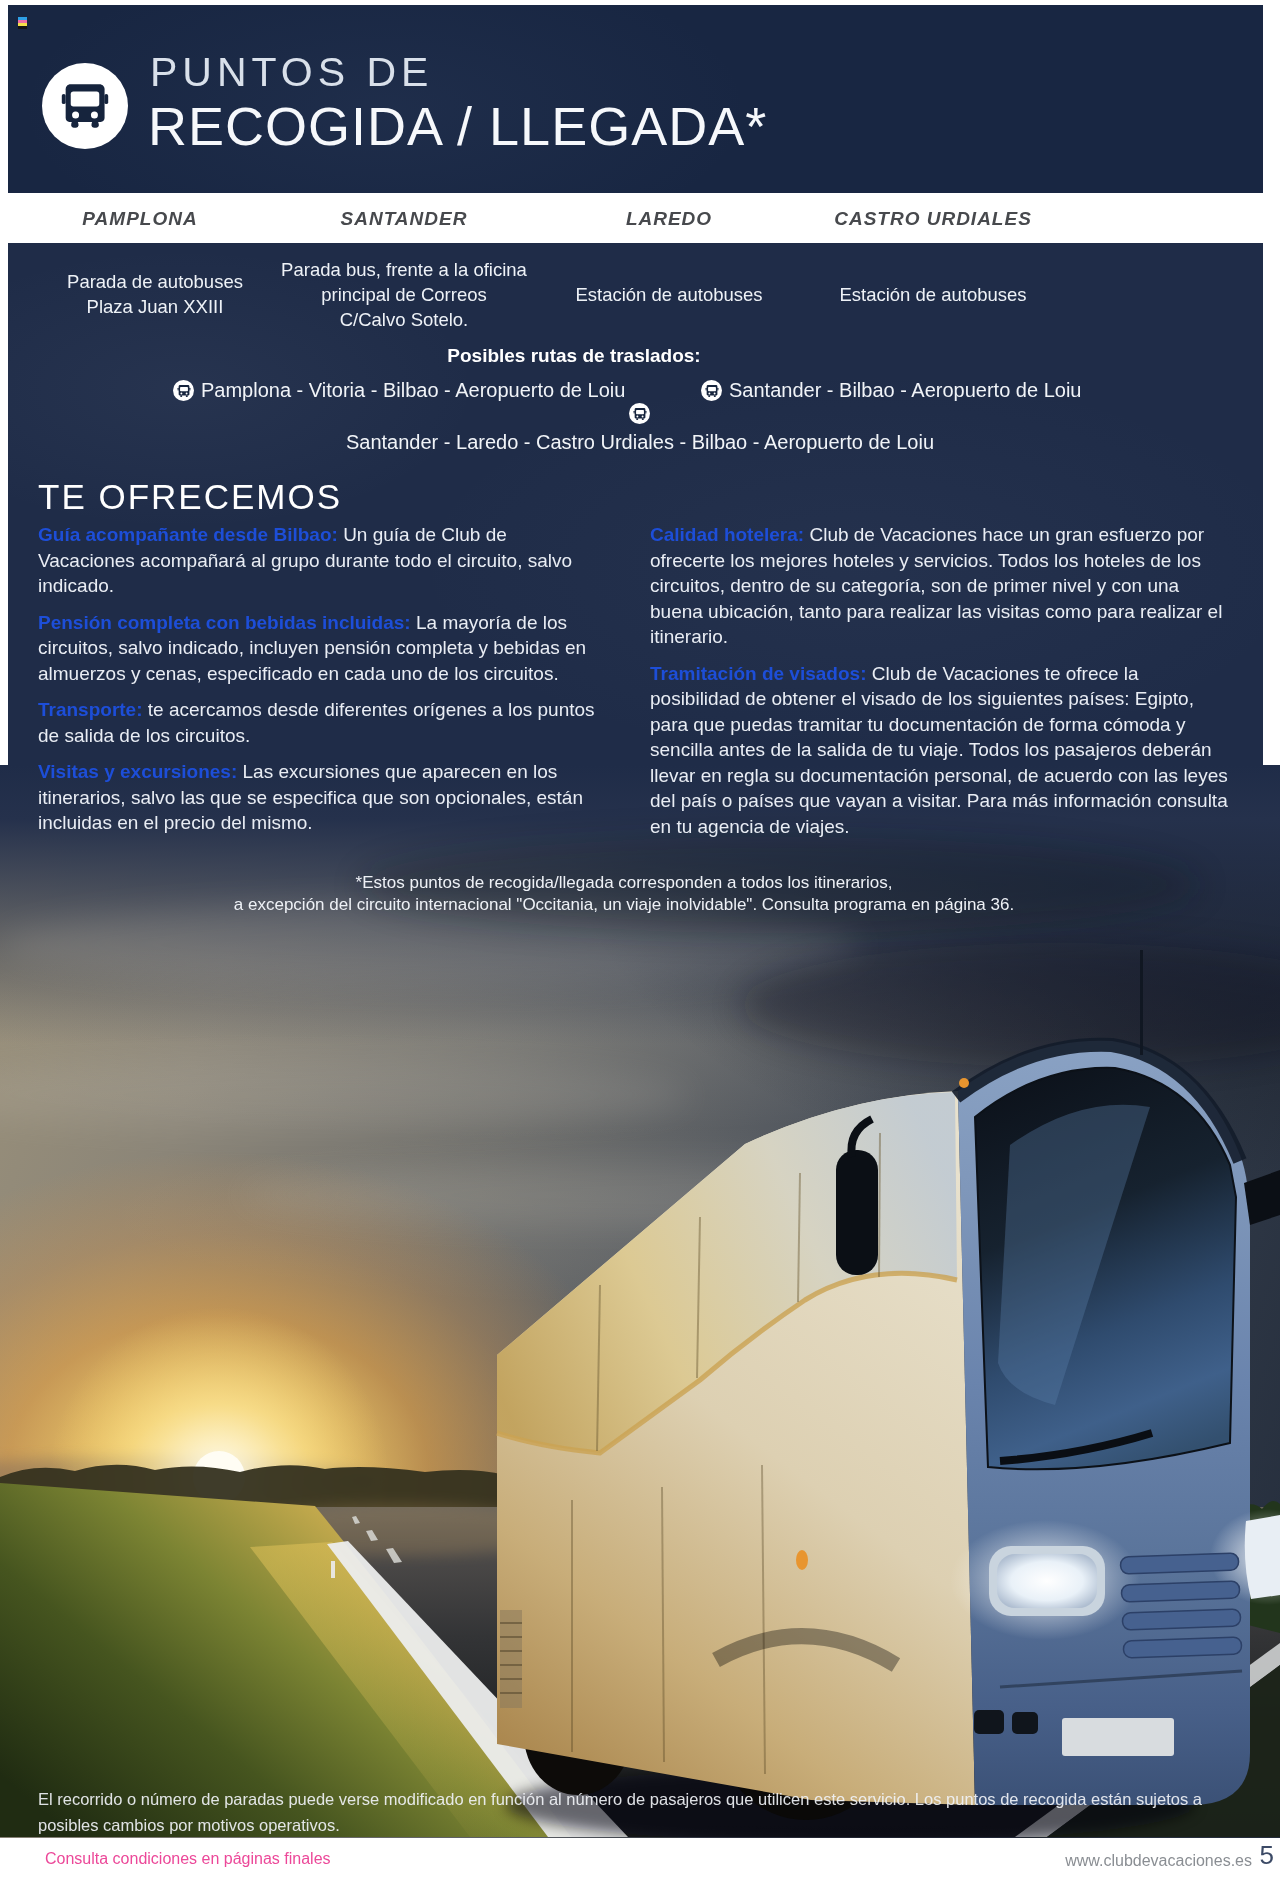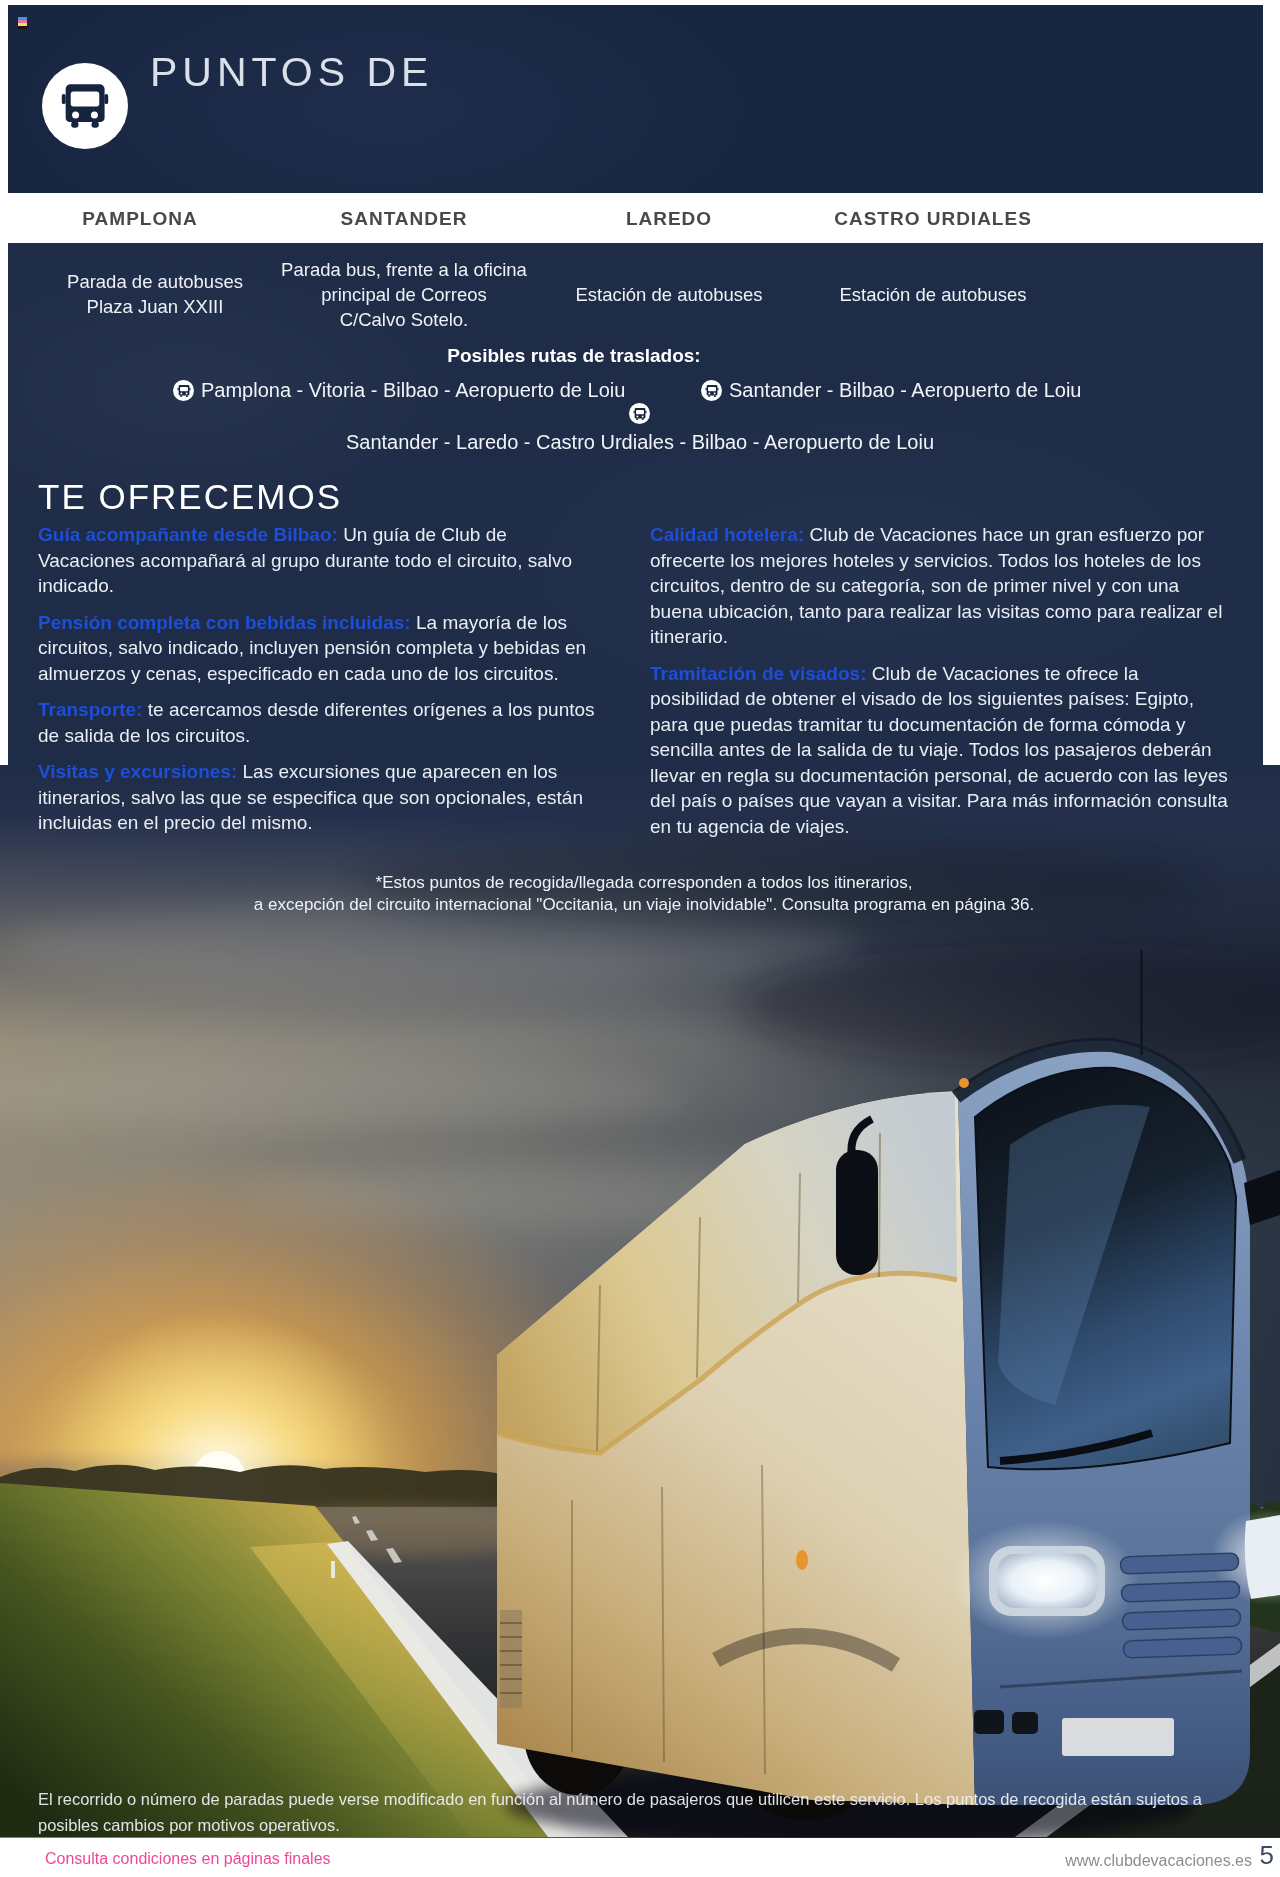--- a/index.html
+++ b/index.html
@@ -35,21 +35,21 @@
   }
   .hdr-title{
     left:140px;top:92px;font-size:54px;font-weight:400;letter-spacing:1px;
     color:#f6f8fb;line-height:1.1;
   }
 
   
   .cityband{left:0;top:193px;width:1280px;height:50px;background:#ffffff;z-index:5;}
   .citycell{
     top:208px;height:28px;text-align:center;color:#47494d;font-weight:700;
-    font-size:19px;letter-spacing:1px;z-index:6;
+    font-size:19px;letter-spacing:1px;z-index:6;font-style:italic;
   }
   .cc0{left:8px;width:264px;} .cc1{left:272px;width:264px;}
   .cc2{left:537px;width:264px;} .cc3{left:801px;width:264px;}
 
   
   .navyband{
     left:8px;top:243px;width:1255px;height:522px;
     background:
       radial-gradient(420px 200px at 14% 28%, rgba(140,152,176,.07), transparent 70%),
       radial-gradient(640px 280px at 68% 62%, rgba(122,136,164,.06), transparent 70%),
@@ -101,21 +101,21 @@
     color:#ffffff;z-index:10;
   }
   .col{z-index:10;color:#e9edf4;font-size:19px;line-height:25.5px;}
   .col p{margin:0 0 11px 0;}
   .col .b{font-weight:700;color:#1d4ed8;}
   .col-left{left:38px;top:522px;width:560px;}
   .col-right{left:650px;top:522px;width:578px;}
 
   .footnote{
     left:0;top:872px;width:1248px;text-align:center;color:#eef1f6;
-    font-size:17px;line-height:21.5px;white-space:pre-line;z-index:10;padding-left:20px;
+    font-size:17px;line-height:21.5px;white-space:pre-line;z-index:10;
   }
 
   .caption{
     left:38px;top:1786px;width:1205px;color:rgba(240,242,246,.92);
     font-size:16.5px;line-height:26px;z-index:10;
   }
 
   
   .footer{left:0;top:1838px;width:1280px;height:39px;background:#ffffff;z-index:5;}
   .foot-left{left:8px;top:1850px;font-size:16px;color:#ec4899;z-index:6;margin-left:37px;}
@@ -147,20 +147,21 @@
     <i class="s4"></i>
 </div>
 
 <div class="abs header">
   <div class="abs hdr-icon">
     <svg viewBox="0 0 24 24">
         <use href="#bus-glyph"></use>
       </svg>
   </div>
   <div class="abs hdr-eyebrow">PUNTOS DE</div>
+  <div class="abs hdr-title">RECOGIDA / LLEGADA*</div>
 </div>
 
 <div class="abs cityband"></div>
 <div class="abs citycell cc0">PAMPLONA</div>
 <div class="abs citycell cc1">SANTANDER</div>
 <div class="abs citycell cc2">LAREDO</div>
 <div class="abs citycell cc3">CASTRO URDIALES</div>
 
 <div class="abs navyband"></div>
 

